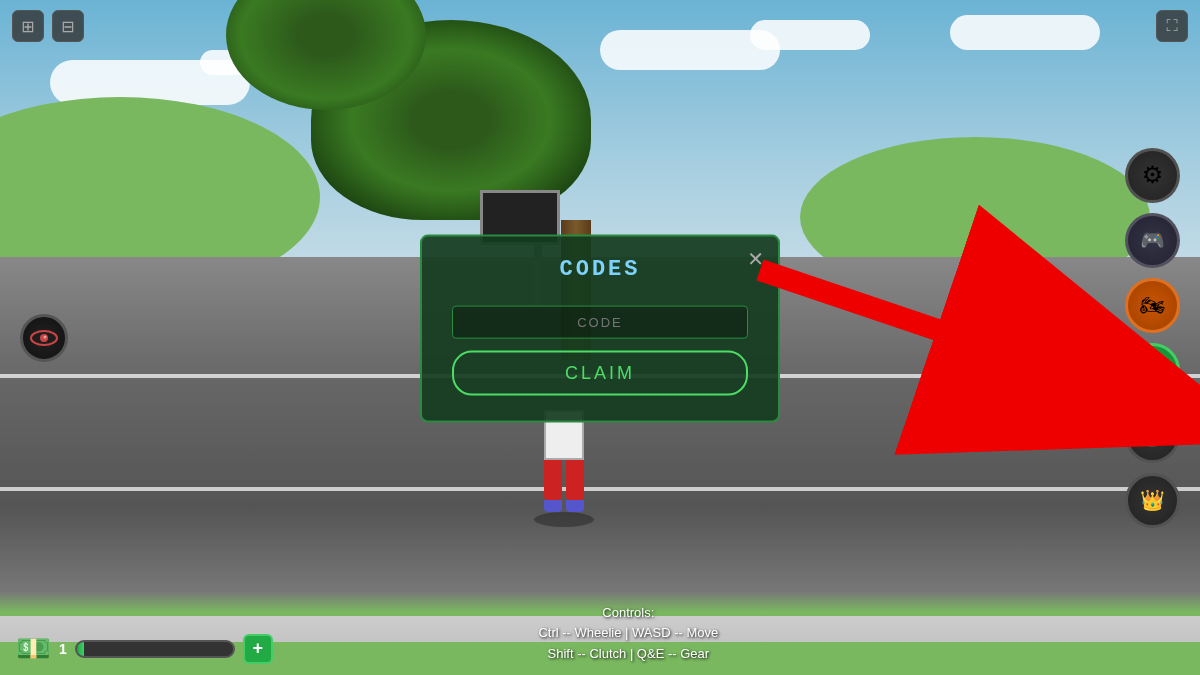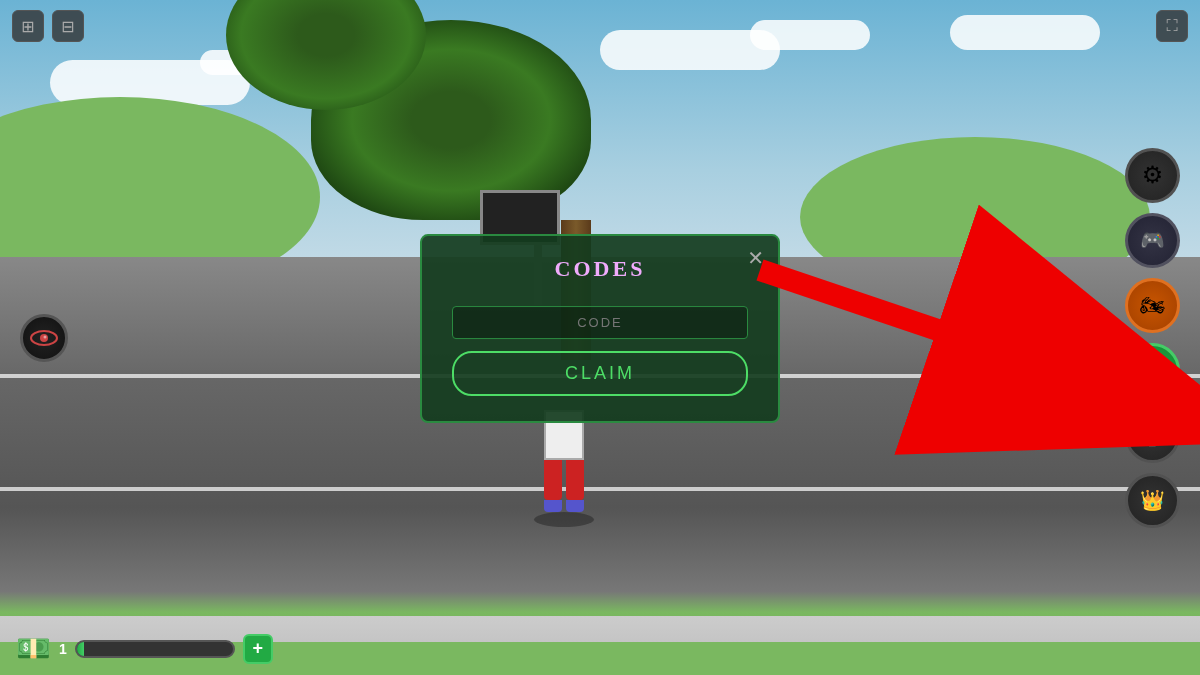--- a/index.html
+++ b/index.html
@@ -241,26 +241,26 @@
       transform: translate(-50%, -55%);
       width: 360px;
       background: rgba(20, 60, 30, 0.92);
       border: 2px solid #2a8a40;
       border-radius: 8px;
       padding: 20px 30px 25px;
       z-index: 30;
     }
     .codes-title {
       text-align: center;
-      color: #f0abfc;
+      color: #7dd3fc;
       font-size: 22px;
       font-weight: bold;
       letter-spacing: 3px;
       margin-bottom: 24px;
-      font-family: Liberation Serif, serif;
+      font-family: Liberation Mono, monospace;
     }
     .close-btn {
       position: absolute;
       top: 10px;
       right: 14px;
       color: #aaa;
       font-size: 20px;
       cursor: pointer;
       background: none;
       border: none;
@@ -514,15 +514,20 @@
     <span class="money-icon">💵</span>
     <span class="money-count">1</span>
     <div class="money-progress">
       <div class="money-fill"></div>
     </div>
     <div class="money-btn">
       <span style="color:#fff;font-weight:bold;font-size:18px">+</span>
     </div>
   </div>
 
+  <div class="controls-text">
+    <div>Controls:</div>
+    <div>Ctrl -- Wheelie | WASD -- Move</div>
+    <div>Shift -- Clutch | Q&amp;E -- Gear</div>
+  </div>
 
   <div style="width:200px"></div>
 </div>
 
 </body></html>

